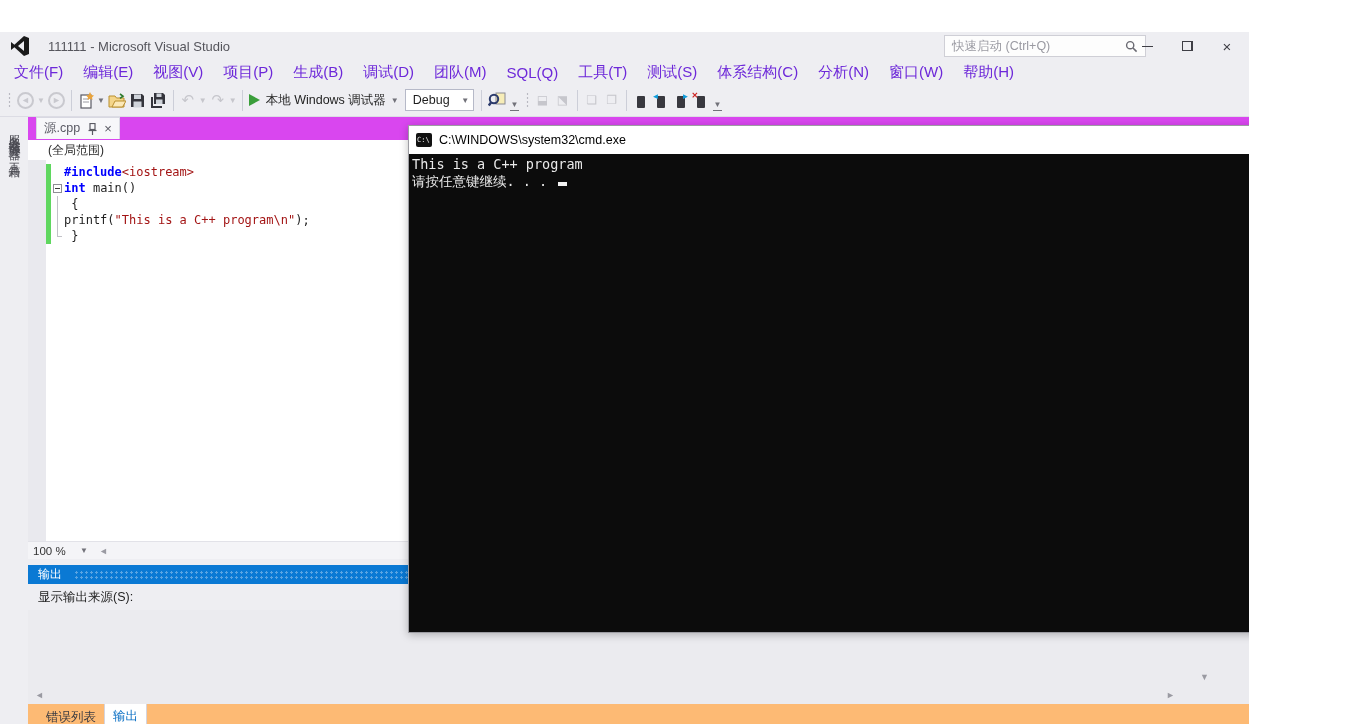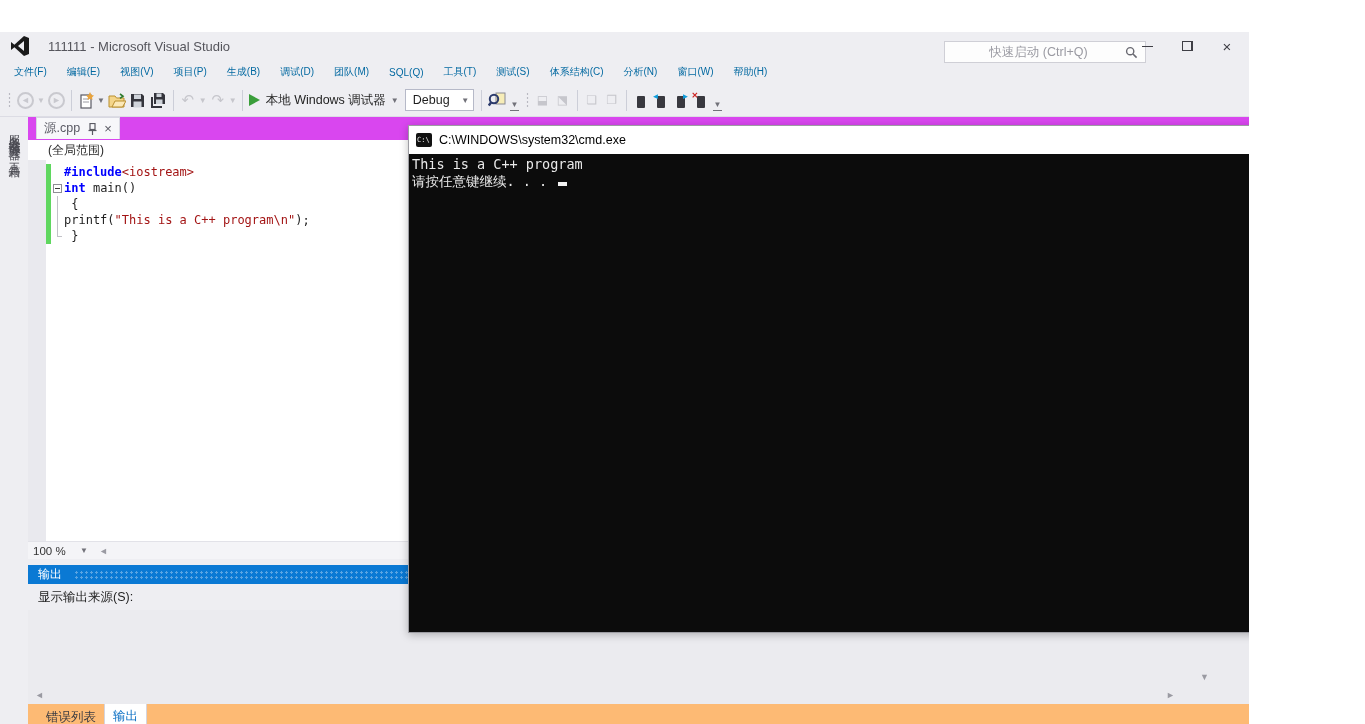--- a/index.html
+++ b/index.html
@@ -4,34 +4,34 @@
 <style>
   * { box-sizing: border-box; margin: 0; padding: 0; }
   html,body { width:1365px; height:724px; }
   body { font-family: "Liberation Sans", sans-serif; font-size: 12px; color:#1e1e1e; }
   #root { position:relative; width:1249px; height:724px; background:#eeeef2; overflow:hidden;margin-top:32px; }
 
   
   .titlebar { height:28px; display:flex; align-items:center; position:relative; }
   .vslogo { margin-left:10px; width:26px; height:20px; flex:none; }
   .apptitle { margin-left:12px; font-size:13px; color:#55555c; }
-  .quicklaunch { position:absolute; right:103px; top:9px; width:202px; height:22px; background:#fdfdfd;
-    border:1px solid #cfcfd6; display:flex; align-items:center; padding:0 7px; color:#9a9aa2; font-size:12.5px;text-align:center; }
+  .quicklaunch { position:absolute; right:103px; top:3px; width:202px; height:22px; background:#fdfdfd;
+    border:1px solid #cfcfd6; display:flex; align-items:center; padding:0 7px; color:#9a9aa2; font-size:12.5px; }
   .quicklaunch .ql-text { flex:1; }
   .winbtns { position:absolute; right:2px; top:0; height:28px; display:flex; }
   .winbtn { width:40px; height:28px; display:flex; align-items:center; justify-content:center; color:#3f3f46; }
   .g-minbar { width:11px; height:1px; background:#3f3f46; }
   .g-restore { position:relative; width:11px; height:10px; }
   .g-restore::before { content:""; position:absolute; right:0; top:0; width:8px; height:8px; border:1px solid #3f3f46; }
   .g-restore::after { content:""; position:absolute; left:0; bottom:0; width:8px; height:8px; border:1px solid #3f3f46; background:#eeeef2; }
   .g-x { font-size:15px; line-height:1; }
 
   
   .menubar { height:24px; display:flex; align-items:center; padding-left:4px; }
-  .menu-item { padding:4px 10px; font-size:10px; color:#0369a1; }
+  .menu-item { padding:4px 10px; font-size:15px; color:#6d28d9; }
 
   
   .toolbar { height:33px; display:flex; align-items:center; padding-left:4px; border-bottom:1px solid #dcdce4; }
   .grip { width:5px; height:17px; margin:0 3px;
     background-image: radial-gradient(#b9b9c2 1px, transparent 1.2px); background-size:5px 4px; }
   .tsep { width:1px; height:21px; background:#ccced8; margin:0 4px; }
   .tbtn { height:24px; min-width:20px; display:flex; align-items:center; justify-content:center; padding:0 2px; }
   .caret { font-size:8px; color:#717179; margin:0 1px; }
   .caret.dis { color:#c6c6cc; }
   .ovf { display:flex; flex-direction:column; align-items:center; justify-content:flex-end; height:22px; padding:0 2px; }

